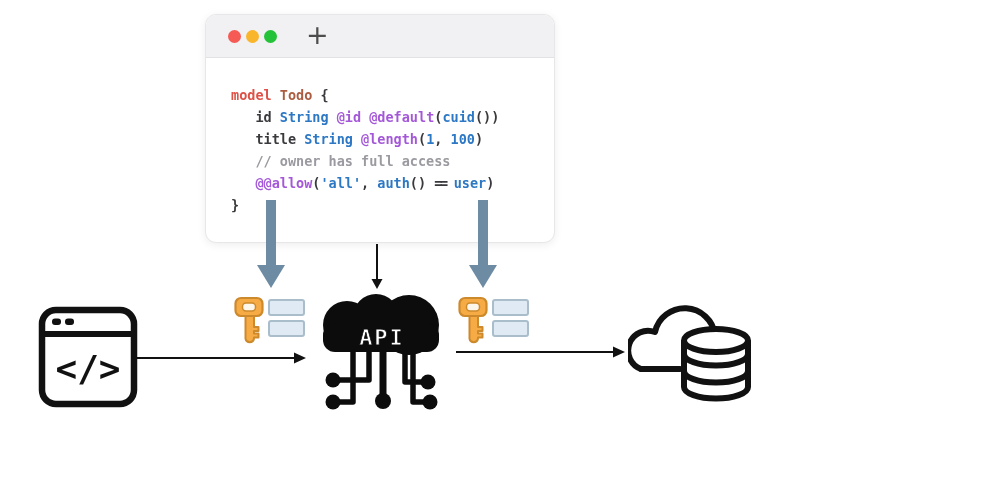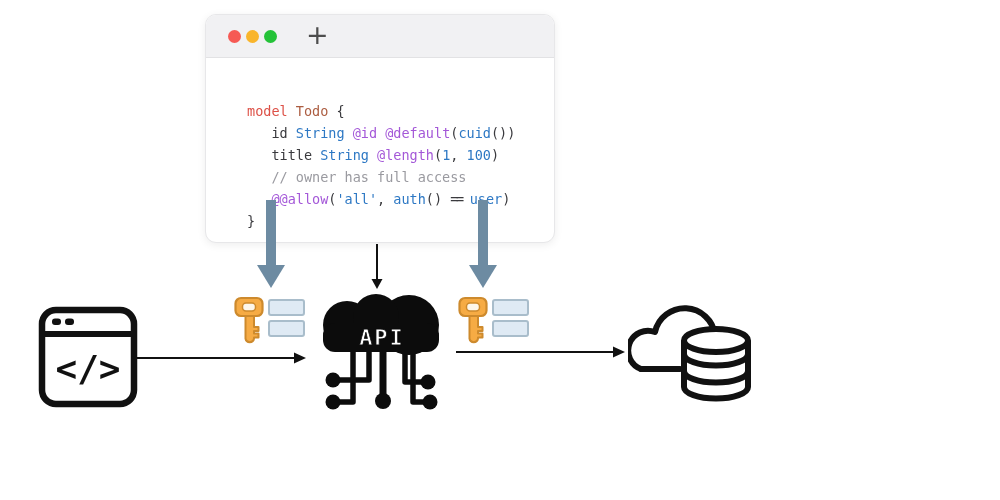--- a/index.html
+++ b/index.html
@@ -8,22 +8,22 @@
 
   
   .code-window{position:absolute;left:205px;top:14px;width:348px;height:227px;
                background:#ffffff;border:1px solid #e7e7e9;border-radius:11px;
                box-shadow:0 2px 8px rgba(0,0,0,.07);z-index:1;}
   .titlebar{height:42px;background:#f1f1f3;border-bottom:1px solid #e2e2e4;
             border-radius:10px 10px 0 0;display:flex;align-items:center;padding-left:22px;}
   .dot{width:13px;height:13px;border-radius:50%;margin-right:5px;background:#ccc;}
   .plus{margin-left:24px;font-size:27px;font-weight:400;color:#4d4d4d;line-height:1;
         margin-top:-4px;font-family:"DejaVu Sans", sans-serif;}
-  .code{margin:16px;padding:26px 0 0 25px;font-family:"DejaVu Sans Mono", monospace;
-        font-size:13.5px;line-height:22px;font-weight:400;white-space:pre;color:#3a3a3e;}
+  .code{margin:0;padding:26px 0 0 25px;font-family:"DejaVu Sans Mono", monospace;
+        font-size:13.5px;line-height:22px;font-weight:700;white-space:pre;color:#3a3a3e;}
   .code-line{height:22px;}
   .t-op{letter-spacing:-2.5px;}
 
   
   .abs{position:absolute;}
   .z2{z-index:2;}
 </style>
 </head>
 <body>
 

